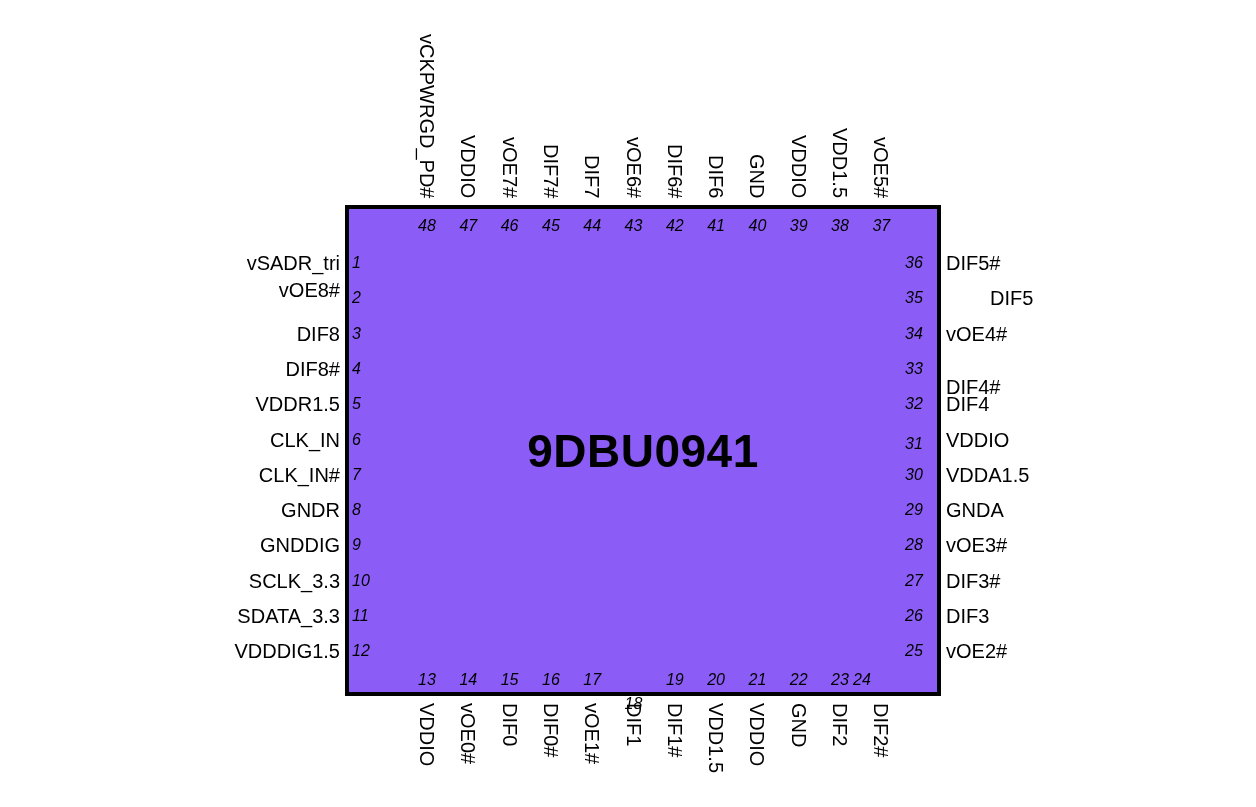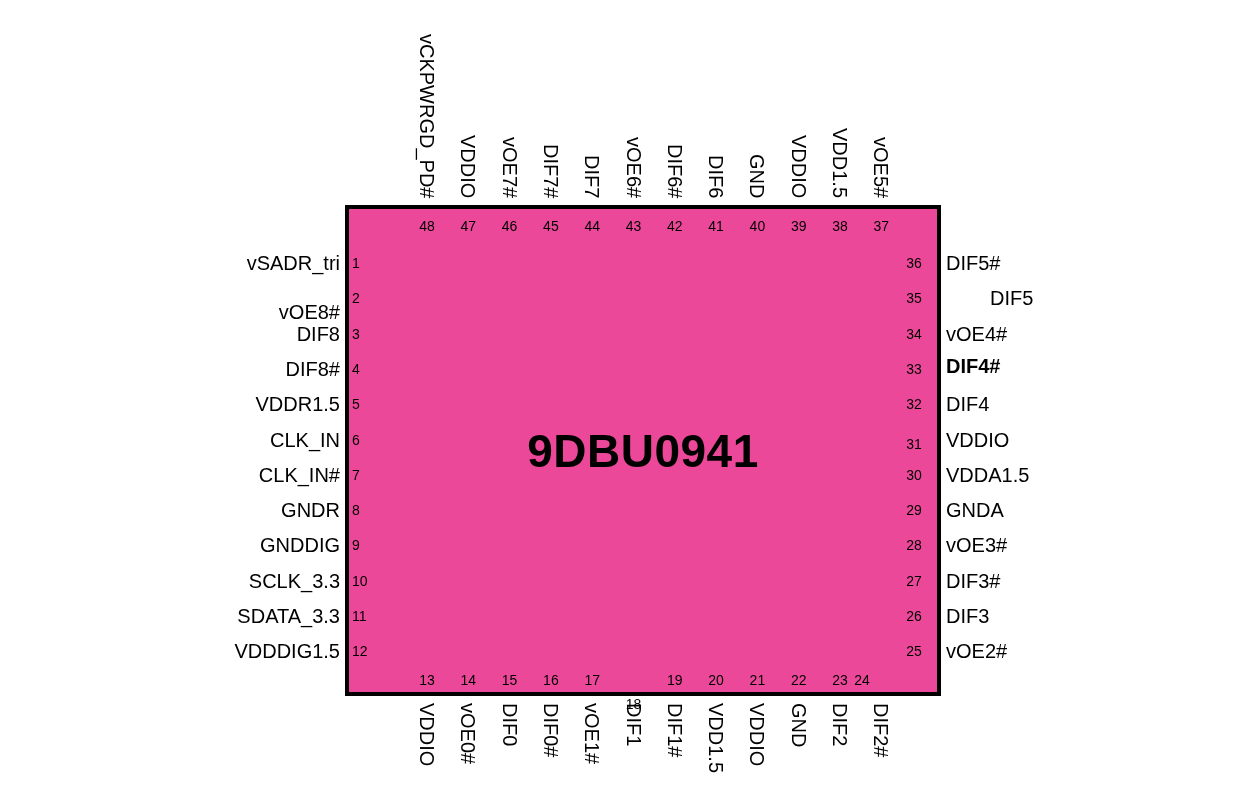--- a/index.html
+++ b/index.html
@@ -13,36 +13,37 @@
     font-family: "Liberation Sans", sans-serif;
     overflow: hidden;
   }
   .chip-body {
     position: absolute;
     left: 345px;
     top: 205px;
     width: 596px;
     height: 491px;
     border: 4px solid #000000;
-    background: #ec4899;
+    background: #8b5cf6;
     display: flex;
     align-items: center;
     justify-content: center;
   }
   .chip-title {
     font-size: 46px;
     font-weight: 700;
     letter-spacing: 0.5px;
   }
   #pins { position: absolute; inset: 0; pointer-events: none; }
   .pin-num {
     position: absolute;
-    font-size: 14px;
+    font-size: 16px;
     line-height: 26px;
     white-space: nowrap;
+    font-style: italic;
   }
   .num-top, .num-bottom { width: 44px; text-align: center; }
   .num-left  { left: 352px; text-align: left; }
   .num-right { right: 322px; width: 40px; text-align: center; }
   .pin-label {
     position: absolute;
     font-size: 20px;
     line-height: 26px;
     white-space: nowrap;
   }
@@ -109,21 +110,21 @@
       <div class="pin-label lbl-vert lbl-bottom" style="left: 745.4px;">VDDIO</div>
       <div class="pin-num num-bottom" style="left: 776.7px; top: 667px;">22</div>
       <div class="pin-label lbl-vert lbl-bottom" style="left: 786.7px;">GND</div>
       <div class="pin-num num-bottom" style="left: 818px; top: 667px;">23</div>
       <div class="pin-label lbl-vert lbl-bottom" style="left: 828px;">DIF2</div>
       <div class="pin-num num-bottom" style="left: 840px; top: 667px;">24</div>
       <div class="pin-label lbl-vert lbl-bottom" style="left: 869.3px;">DIF2#</div>
       <div class="pin-num num-left" style="top: 250px;">1</div>
       <div class="pin-label lbl-left" style="top: 250px;">vSADR_tri</div>
       <div class="pin-num num-left" style="top: 285.3px;">2</div>
-      <div class="pin-label lbl-left" style="top: 299px;">vOE8#</div>
+      <div class="pin-label lbl-left" style="top: 277px;">vOE8#</div>
       <div class="pin-num num-left" style="top: 320.6px;">3</div>
       <div class="pin-label lbl-left" style="top: 320.6px;">DIF8</div>
       <div class="pin-num num-left" style="top: 355.9px;">4</div>
       <div class="pin-label lbl-left" style="top: 355.9px;">DIF8#</div>
       <div class="pin-num num-left" style="top: 391.2px;">5</div>
       <div class="pin-label lbl-left" style="top: 391.2px;">VDDR1.5</div>
       <div class="pin-num num-left" style="top: 426.5px;">6</div>
       <div class="pin-label lbl-left" style="top: 426.5px;">CLK_IN</div>
       <div class="pin-num num-left" style="top: 461.8px;">7</div>
       <div class="pin-label lbl-left" style="top: 461.8px;">CLK_IN#</div>
@@ -137,21 +138,21 @@
       <div class="pin-label lbl-left" style="top: 603px;">SDATA_3.3</div>
       <div class="pin-num num-left" style="top: 638.3px;">12</div>
       <div class="pin-label lbl-left" style="top: 638.3px;">VDDDIG1.5</div>
       <div class="pin-num num-right" style="top: 250px;">36</div>
       <div class="pin-label lbl-right" style="top: 250px;">DIF5#</div>
       <div class="pin-num num-right" style="top: 285.3px;">35</div>
       <div class="pin-label lbl-right" style="top: 285.3px; margin-left: 44px;">DIF5</div>
       <div class="pin-num num-right" style="top: 320.6px;">34</div>
       <div class="pin-label lbl-right" style="top: 320.6px;">vOE4#</div>
       <div class="pin-num num-right" style="top: 355.9px;">33</div>
-      <div class="pin-label lbl-right" style="top: 353px; font-weight: bold;">DIF4#</div>
+      <div class="pin-label lbl-right" style="top: 374px;">DIF4#</div>
       <div class="pin-num num-right" style="top: 391.2px;">32</div>
       <div class="pin-label lbl-right" style="top: 391.2px;">DIF4</div>
       <div class="pin-num num-right" style="top: 403px; margin-top: 28px;">31</div>
       <div class="pin-label lbl-right" style="top: 426.5px;">VDDIO</div>
       <div class="pin-num num-right" style="top: 461.8px;">30</div>
       <div class="pin-label lbl-right" style="top: 461.8px;">VDDA1.5</div>
       <div class="pin-num num-right" style="top: 497.1px;">29</div>
       <div class="pin-label lbl-right" style="top: 497.1px;">GNDA</div>
       <div class="pin-num num-right" style="top: 532.4px;">28</div>
       <div class="pin-label lbl-right" style="top: 532.4px;">vOE3#</div>

